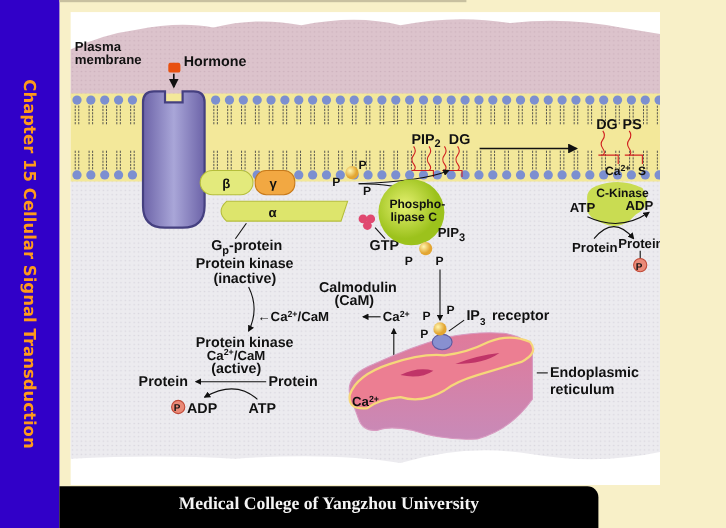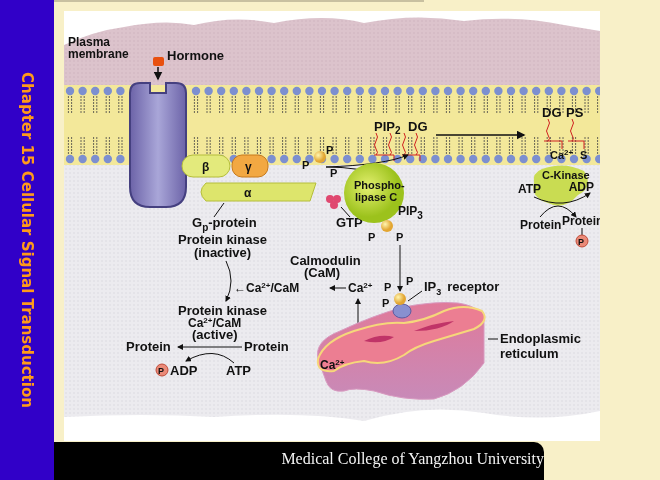--- a/index.html
+++ b/index.html
@@ -3,21 +3,21 @@
 <meta charset="utf-8">
 <style>
   * { margin:0; padding:0; box-sizing:border-box; }
   body { width:660px; height:480px; overflow:hidden; background:#f8f0c8; font-family:"Liberation Sans", sans-serif; position:relative; }
   #sidebar { position:absolute; left:0; top:0; width:54px; height:480px; background:#3100c8; }
   #sidebar-title { position:absolute; left:27px; top:240px; transform:translate(-50%,-50%) rotate(90deg); white-space:nowrap; color:#ff9a1a; font-family:"DejaVu Sans", sans-serif; font-weight:bold; font-size:15px; }
   #topline { position:absolute; left:54px; top:0; width:370px; height:2px; background:#c8c0a0; }
   #slide { position:absolute; left:54px; top:0; width:606px; height:480px; background:#f8f0c8; }
   #figure { position:absolute; left:64px; top:11px; width:536px; height:430px; }
   #footer { position:absolute; left:54px; top:442px; width:490px; height:38px; background:#000; border-top-right-radius:10px; }
-  #footer-text { position:absolute; left:0; width:100%; top:8px; text-align:right; color:#f4f4f4; font-family:"Liberation Serif", serif; font-weight:normal; font-size:16px; }
+  #footer-text { position:absolute; left:0; width:100%; top:8px; text-align:center; color:#f4f4f4; font-family:"Liberation Serif", serif; font-weight:bold; font-size:16px; }
   svg text { font-family:"Liberation Sans", sans-serif; font-weight:bold; fill:#111; }
 </style>
 </head>
 <body>
 
 <div id="slide"></div>
 <div id="sidebar">
   <div id="sidebar-title">Chapter 15 Cellular Signal Transduction</div>
 </div>
 <div id="topline"></div>

